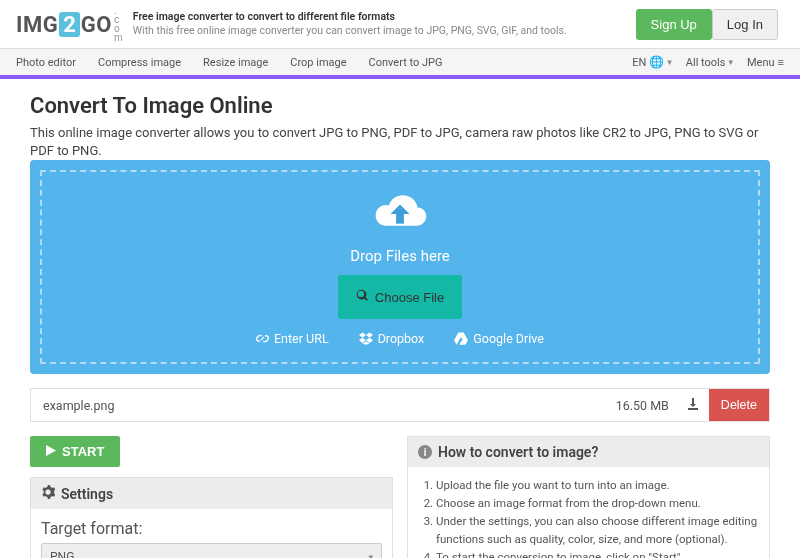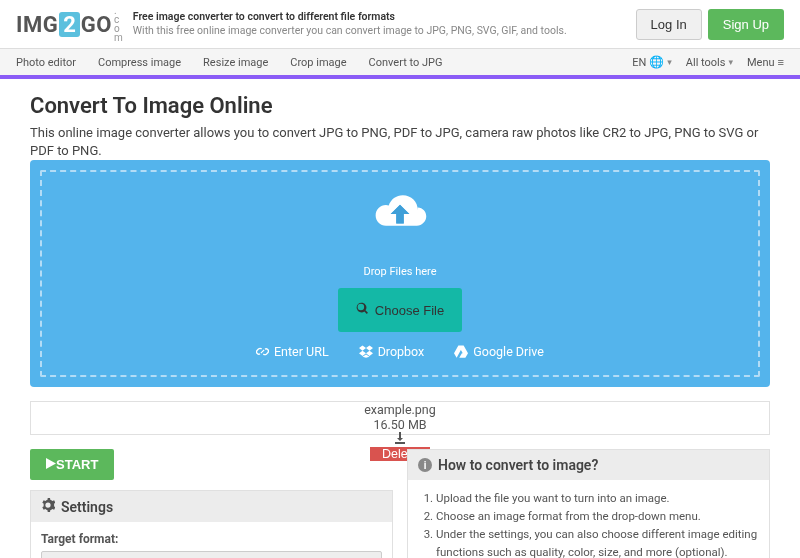--- a/index.html
+++ b/index.html
@@ -20,37 +20,37 @@
 .subnav a { color: #555; text-decoration: none; margin-right: 22px; cursor: pointer; }
 .subnav-spacer { flex: 1; }
 .subnav-right { display: flex; align-items: center; gap: 14px; color: #555; }
 .subnav-right span { cursor: pointer; display: flex; align-items: center; gap: 3px; }
 .content { padding: 14px 30px 0 30px; }
 h1 { font-size: 22px; font-weight: 600; color: #333; margin-bottom: 6px; }
 .desc { font-size: 13px; color: #444; line-height: 1.4; }
 .dropzone { background: #54b4ec; border-radius: 4px; padding: 10px; margin-bottom: 14px; }
 .dropzone-inner { border: 2px dashed #b3dcf6; border-radius: 2px; padding: 18px 0 16px 0; text-align: center; color: #fff; }
 .dz-cloud svg { width: 60px; height: 48px; fill: #fff; }
-.dz-title { font-size: 11px; margin-top: 24px; margin-bottom: 10px; }
+.dz-title { font-size: 15px; margin-top: 6px; margin-bottom: 10px; }
 .btn-choose { background: #14b8a6; color: #333; border: none; padding: 14px 18px; font-size: 13px; border-radius: 3px; cursor: pointer; font-weight: 500; display: inline-flex; align-items: center; gap: 6px; }
 .dz-links { margin-top: 12px; display: flex; justify-content: center; gap: 30px; font-size: 12.5px; }
 .dz-links span { cursor: pointer; display: flex; align-items: center; gap: 5px; }
-.filerow { display: flex; align-items: center; border: 1px solid #e0e0e0; background: #fff; margin-bottom: 14px; height: 34px; flex-direction: column; }
+.filerow { display: flex; align-items: center; border: 1px solid #e0e0e0; background: #fff; margin-bottom: 14px; height: 34px; }
 .filerow .fname { flex: 1; padding: 0 12px; font-size: 12.5px; color: #555; }
 .filerow .fsize { padding: 0 8px; font-size: 12.5px; color: #555; }
 .filerow .dl { padding: 0 10px; color: #555; cursor: pointer; }
 .filerow .del { background: #d9534f; color: #fff; border: none; height: 100%; padding: 0 12px; font-size: 12.5px; cursor: pointer; }
 .columns { display: flex; gap: 14px; }
 .leftcol { flex: 1; }
 .rightcol { flex: 1; }
-.btn-start { background: #5cb85c; color: #fff; border: none; padding: 8px 16px; font-size: 13px; font-weight: 600; border-radius: 2px; cursor: pointer; display: inline-flex; align-items: center; margin-bottom: 10px; }
+.btn-start { background: #5cb85c; color: #fff; border: none; padding: 8px 16px; font-size: 13px; font-weight: 600; border-radius: 2px; cursor: pointer; display: inline-flex; align-items: center; gap: 6px; margin-bottom: 10px; }
 .panel { border: 1px solid #e0e0e0; margin-bottom: 10px; }
 .panel-hd { background: #ececec; padding: 7px 10px; font-size: 14px; font-weight: 600; color: #444; display: flex; align-items: center; gap: 6px; }
 .panel-bd { padding: 10px; font-size: 12px; color: #555; }
-.label { font-weight: 700; font-size: 12px; margin-bottom: 5px; display: block; }
+.label { font-weight: 400; font-size: 16px; margin-bottom: 5px; display: block; }
 .select { width: 100%; background: #eee; border: 1px solid #ccc; padding: 6px 8px; font-size: 12px; color: #555; border-radius: 2px; cursor: pointer; display: flex; justify-content: space-between; align-items: center; }
 .howto ol { margin-left: 18px; font-size: 11.5px; color: #555; line-height: 1.55; }
 .info-circ { width: 12px; height: 12px; border-radius: 50%; background: #5bc0de; color: #fff; font-size: 9px; display: inline-flex; align-items: center; justify-content: center; font-weight: 700; }
 .caret { font-size: 9px; color: #888; }
 .globe { font-size: 12px; }
 </style>
 </head>
 <body>
 
 <div class="topbar">
@@ -63,22 +63,22 @@
         <span>c</span>
         <span>o</span>
         <span>m</span>
       </span>
   </div>
   <div class="slogan">
     <div class="s1">Free image converter to convert to different file formats</div>
     <div class="s2">With this free online image converter you can convert image to JPG, PNG, SVG, GIF, and tools.</div>
   </div>
   <div class="topbar-spacer"></div>
+  <button class="btn btn-signup">Sign Up</button>
   <button class="btn btn-login">Log In</button>
-  <button class="btn btn-signup">Sign Up</button>
 </div>
 
 <div class="subnav">
   <a>Photo editor</a>
   <a>Compress image</a>
   <a>Resize image</a>
   <a>Crop image</a>
   <a>Convert to JPG</a>
   <div class="subnav-spacer"></div>
   <div class="subnav-right">

